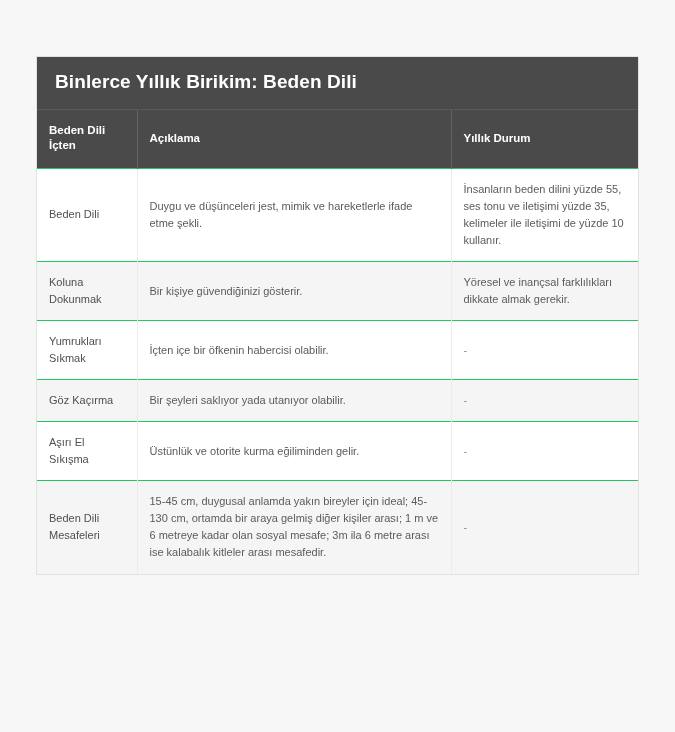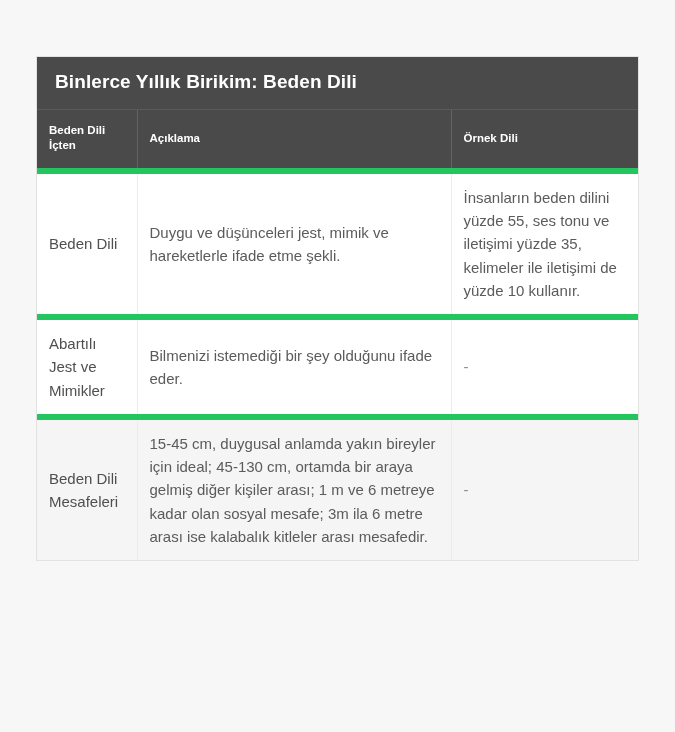--- a/index.html
+++ b/index.html
@@ -65,26 +65,26 @@
     text-align: left;
     vertical-align: middle;
     padding: 13px 12px 14px 12px;
     line-height: 1.35;
     border-right: 1px solid #636363;
     box-sizing: border-box;
   }
   thead th:last-child { border-right: none; }
 
   tbody td {
-    font-size: 15px;
+    font-size: 11px;
     color: #555555;
     line-height: 1.55;
     vertical-align: middle;
     padding: 12px 12px 12px 12px;
-    border-top: 6px solid #22c55e;
+    border-top: 1px solid #22c55e;
     border-right: 1px solid #ececec;
     box-sizing: border-box;
     word-wrap: break-word;
   }
   tbody td:last-child { border-right: none; }
 
   tbody tr.odd  td { background: #ffffff; }
   tbody tr.even td { background: #f5f5f5; }
 
   td.col-term {
@@ -114,43 +114,58 @@
     <table class="body-table">
       <colgroup>
         <col class="c1">
         <col class="c2">
         <col class="c3">
       </colgroup>
       <thead>
         <tr>
           <th>Beden Dili İçten</th>
           <th>Açıklama</th>
-          <th>Örnek Dili</th>
+          <th>Yıllık Durum</th>
         </tr>
       </thead>
       <tbody>
 
         <tr class="odd">
           <td class="col-term">Beden Dili</td>
           <td class="col-desc">Duygu ve düşünceleri jest, mimik ve hareketlerle ifade etme şekli.</td>
           <td class="col-example">İnsanların beden dilini yüzde 55, ses tonu ve iletişimi yüzde 35, kelimeler ile iletişimi de yüzde 10 kullanır.</td>
         </tr>
 
+        <tr class="even">
+          <td class="col-term">Koluna Dokunmak</td>
+          <td class="col-desc">Bir kişiye güvendiğinizi gösterir.</td>
+          <td class="col-example">Yöresel ve inançsal farklılıkları dikkate almak gerekir.</td>
+        </tr>
 
+        <tr class="odd">
+          <td class="col-term">Yumrukları Sıkmak</td>
+          <td class="col-desc">İçten içe bir öfkenin habercisi olabilir.</td>
+          <td class="col-example dash">-</td>
+        </tr>
 
-
-
+        <tr class="even">
+          <td class="col-term">Göz Kaçırma</td>
+          <td class="col-desc">Bir şeyleri saklıyor yada utanıyor olabilir.</td>
+          <td class="col-example dash">-</td>
+        </tr>
 
 
 
         <tr class="odd">
-          <td class="col-term">Abartılı Jest ve Mimikler</td>
-          <td class="col-desc">Bilmenizi istemediği bir şey olduğunu ifade eder.</td>
+          <td class="col-term">Aşırı El Sıkışma</td>
+          <td class="col-desc">Üstünlük ve otorite kurma eğiliminden gelir.</td>
           <td class="col-example dash">-</td>
         </tr>
+
+
 
         <tr class="even">
           <td class="col-term">Beden Dili Mesafeleri</td>
           <td class="col-desc">15-45 cm, duygusal anlamda yakın bireyler için ideal; 45-130 cm, ortamda bir araya gelmiş diğer kişiler arası; 1 m ve 6 metreye kadar olan sosyal mesafe; 3m ila 6 metre arası ise kalabalık kitleler arası mesafedir.</td>
           <td class="col-example dash">-</td>
         </tr>
 
       </tbody>
     </table>
 

